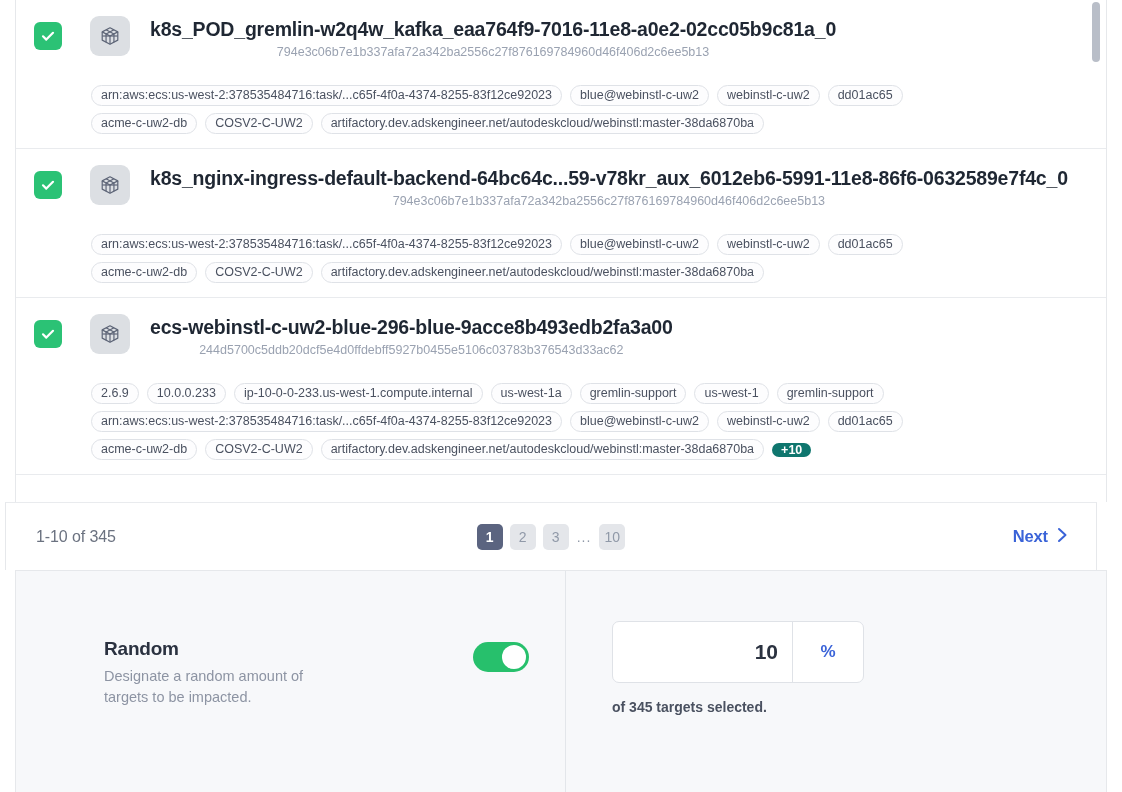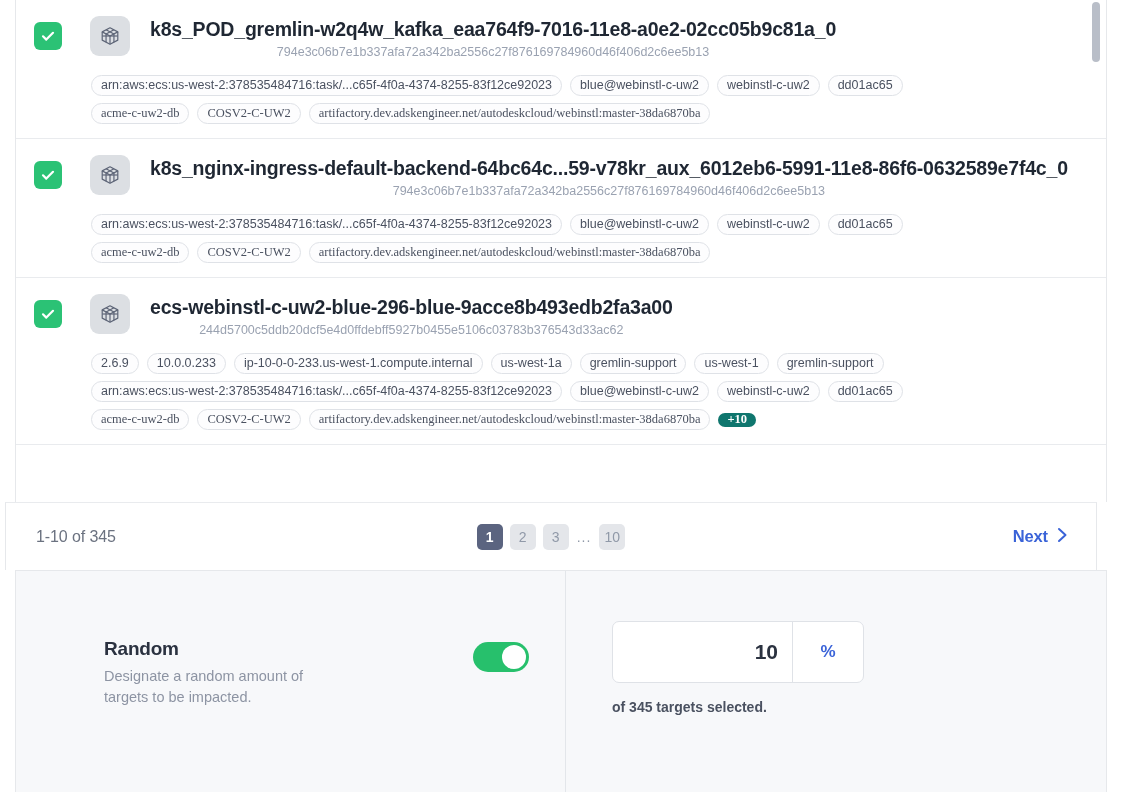--- a/index.html
+++ b/index.html
@@ -94,31 +94,31 @@
   }
   .target-sub {
     font-size: 12.5px;
     color: #9aa2b1;
     line-height: 18px;
     margin-top: 2px;
     white-space: nowrap;
   }
 
   .tag-rows {
-    margin-top: 14px;
+    margin-top: 24px;
     margin-left: 57px;
   }
   .tag-line {
     display: flex;
     align-items: center;
     gap: 8px;
     margin-bottom: 7px;
     white-space: nowrap;
   }
-  .tag-line:last-child { margin-bottom: 0; font-family: Liberation Serif, serif; }
+  .tag-line:last-child { margin-bottom: 0; }
 
   .tag {
     display: inline-flex;
     align-items: center;
     height: 21px;
     padding: 0 9px;
     border: 1px solid #dfe2e7;
     border-radius: 11px;
     background: #fdfdfe;
     font-size: 12.5px;

